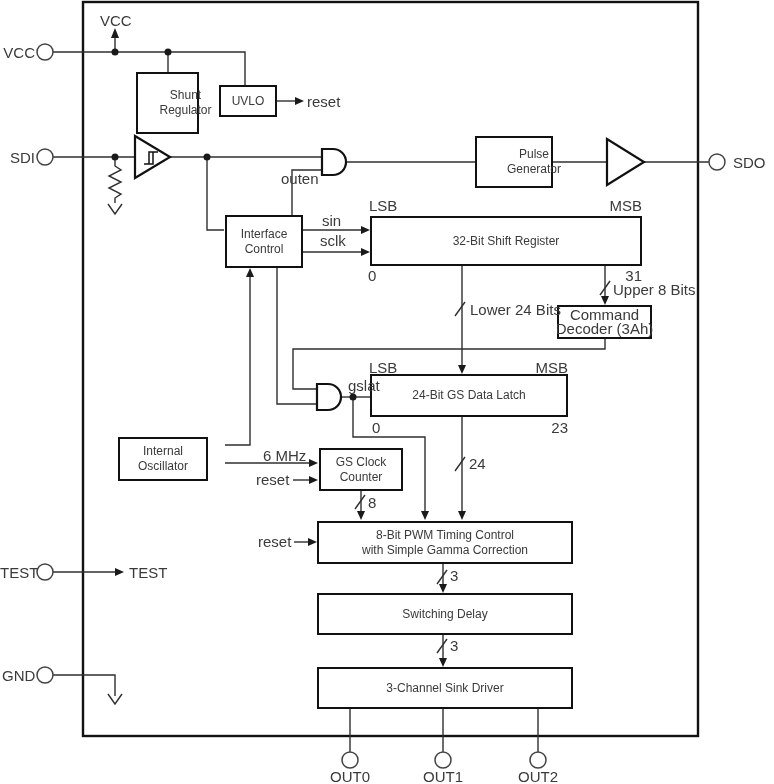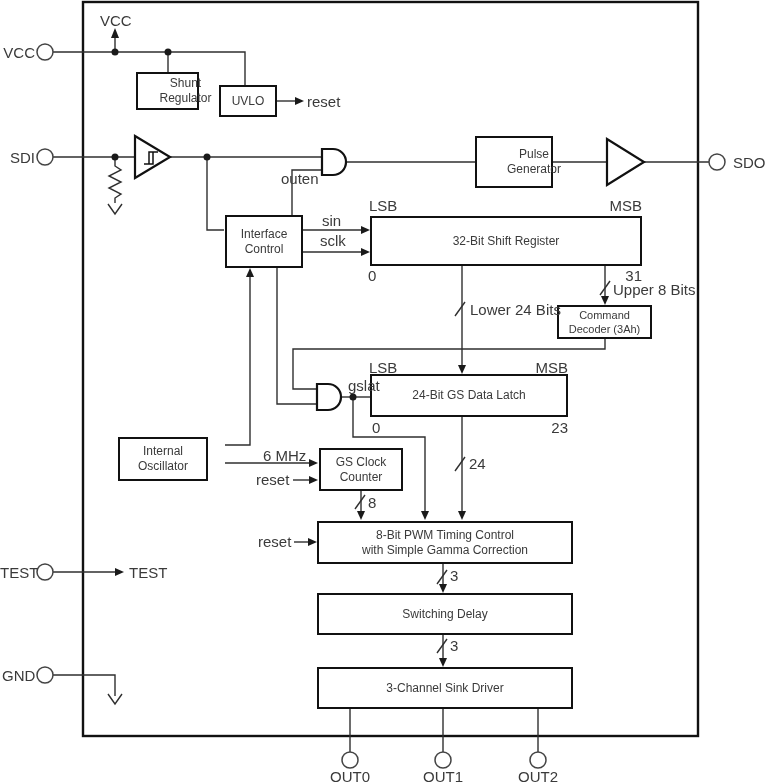--- a/index.html
+++ b/index.html
@@ -131,39 +131,39 @@
       <circle cx="45" cy="157" r="8"></circle>
       <circle cx="45" cy="572" r="8"></circle>
       <circle cx="45" cy="675" r="8"></circle>
       <circle cx="717" cy="162" r="8"></circle>
       <circle cx="350" cy="760" r="8"></circle>
       <circle cx="443" cy="760" r="8"></circle>
       <circle cx="538" cy="760" r="8"></circle>
     </g>
   </svg>
 
-  <div class="block" style="left:136px;top:72px;width:63px;height:38px;padding-left:36px;">
+  <div class="block" style="left:136px;top:72px;width:63px;height:62px;padding-left:36px;">
     <span>Shunt</span>
     <span>Regulator</span>
   </div>
   <div class="block" style="left:219px;top:85px;width:58px;height:32px;">
     <span>UVLO</span>
   </div>
   <div class="block" style="left:475px;top:136px;width:78px;height:52px;padding-left:40px;">
     <span>Pulse</span>
     <span>Generator</span>
   </div>
   <div class="block" style="left:225px;top:215px;width:78px;height:53px;">
     <span>Interface</span>
     <span>Control</span>
   </div>
   <div class="block" style="left:370px;top:216px;width:272px;height:50px;">
     <span>32-Bit Shift Register</span>
   </div>
-  <div class="block" style="left:557px;top:305px;width:95px;height:34px;font-size:11px;line-height:14px;">
+  <div class="block" style="left:557px;top:305px;width:95px;height:34px;font-size:15px;line-height:14px;">
     <span>Command</span>
     <span>Decoder (3Ah)</span>
   </div>
   <div class="block" style="left:370px;top:374px;width:198px;height:43px;">
     <span>24-Bit GS Data Latch</span>
   </div>
   <div class="block" style="left:118px;top:437px;width:90px;height:44px;">
     <span>Internal</span>
     <span>Oscillator</span>
   </div>

